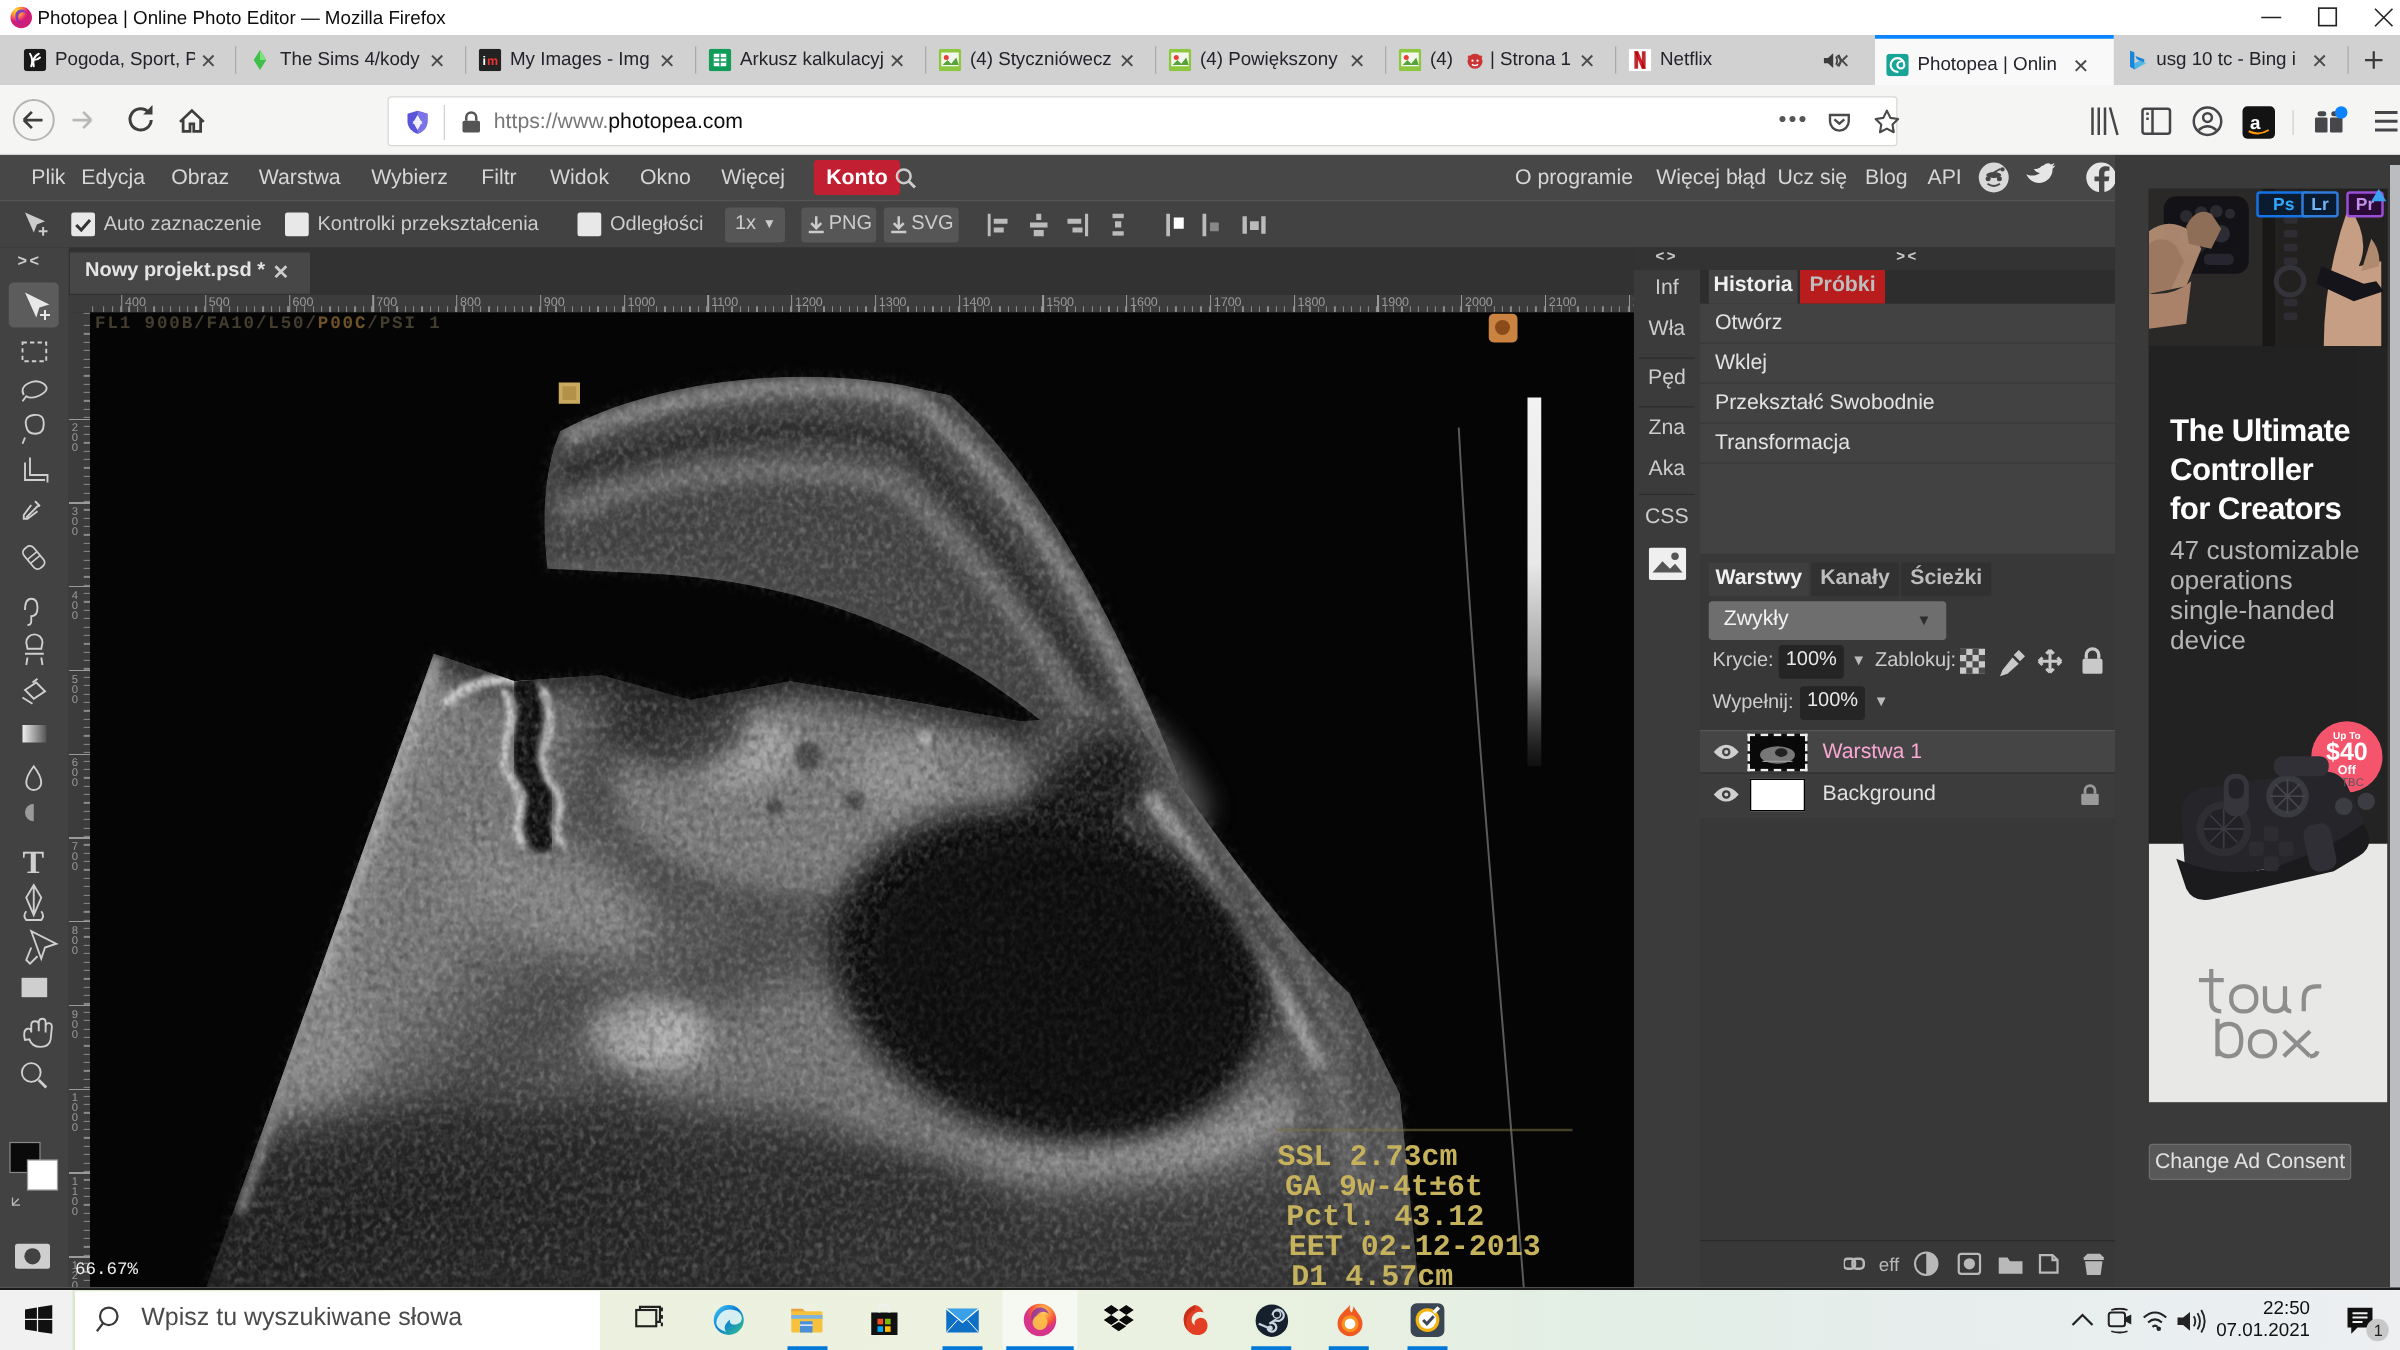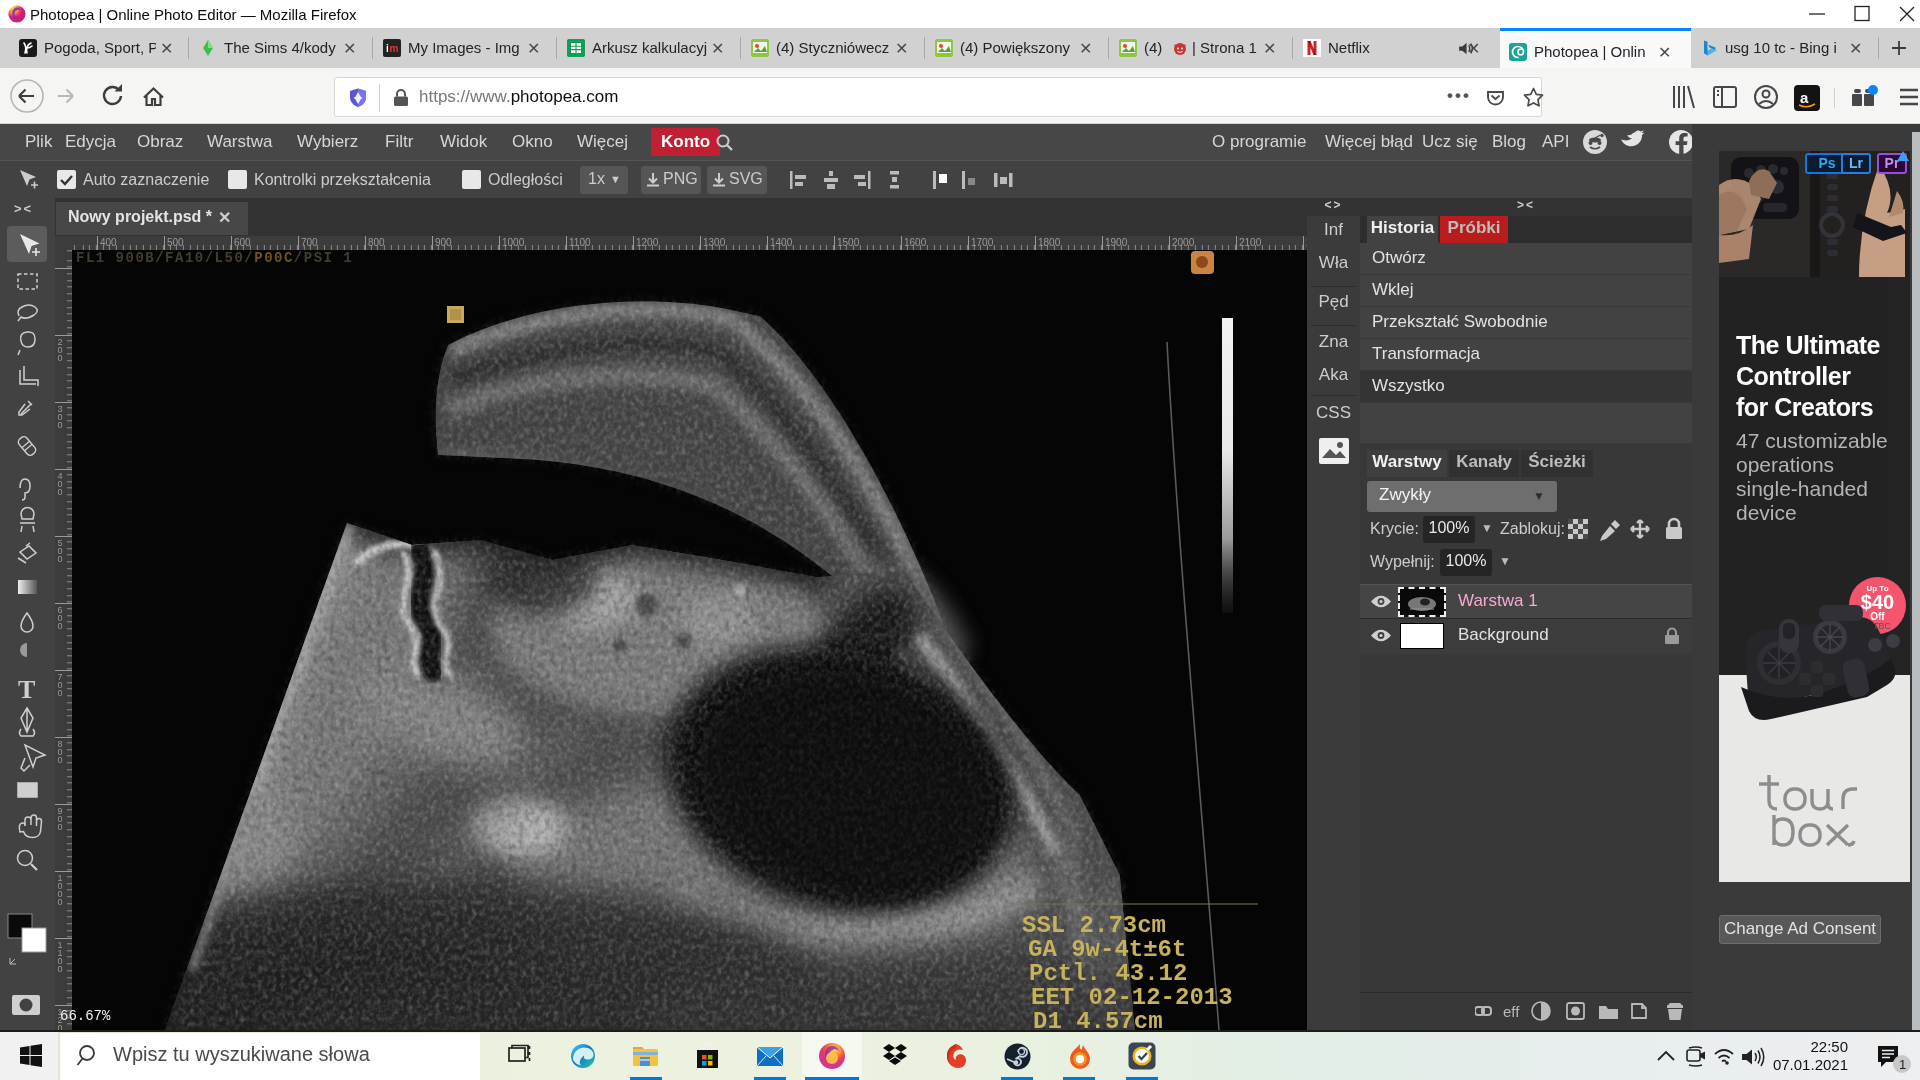--- a/index.html
+++ b/index.html
@@ -11,21 +11,21 @@
 #titlebar { left:0; top:0; width:1920px; height:28px; background:#ffffff; }
 #titlebar .ttxt { left:30px; top:6px; font-size:15px; color:#0c0c0d; }
 #tabbar { left:0; top:28px; width:1920px; height:40px; background:#d1d1d1; }
 .tab { position:absolute; top:0; height:40px; }
 .tab .fav { position:absolute; left:9px; top:11px; width:18px; height:18px; }
 .tab .ttl { position:absolute; left:34px; top:11px; font-size:15px; color:#24222a; white-space:nowrap; overflow:hidden; }
 .tab .cls { position:absolute; top:11px; font-size:16px; color:#4a4a4a; }
 .tabsep { position:absolute; top:9px; width:1px; height:22px; background:#aaaaaa; }
 #activetab { background:#f9f9fa; border-top:3px solid #0a84ff; }
 #navbar { left:0; top:68px; width:1920px; height:56px; background:#f5f5f4; border-bottom:1px solid #d6d6d6; }
-#urlbar { left:310px; top:9px; width:1208px; height:40px; background:#ffffff; border:1px solid #d7d7d6; border-radius:3px;margin-left:24px; }
+#urlbar { left:310px; top:9px; width:1208px; height:40px; background:#ffffff; border:1px solid #d7d7d6; border-radius:3px; }
 
 
 #ppmenu { left:0; top:124px; width:1920px; height:36px; background:#474747; }
 .mitem { position:absolute; top:8px; font-size:17px; color:#d6d6d6; }
 #ppopts { left:0; top:160px; width:1920px; height:38px; background:#424242; border-top:1px solid #555; }
 .otxt { position:absolute; top:10px; font-size:16px; color:#ccc; }
 .cbx { position:absolute; top:9px; width:19px; height:19px; background:#e8e8e8; border-radius:2px; }
 #pparea { left:0; top:198px; width:1692px; height:832px; background:#323232; }
 #doctab { left:56px; top:4px; width:192px; height:33px; background:#474747; color:#e4e4e4; font-size:16px; font-weight:bold; }
 #toolbar { left:0; top:198px; width:55px; height:832px; background:#424242; }
@@ -446,21 +446,20 @@
     <div class="abs" style="left:0;top:0;width:332px;height:18px;background:#333;color:#ccc;font-weight:bold;font-size:12px;text-align:center;letter-spacing:2px">&gt;&lt;</div>
     <div class="abs" style="left:0;top:18px;width:332px;height:27px;background:#2d2d2d">
       <div class="abs" style="left:7px;top:0;width:71px;height:27px;background:#424242;color:#f0f0f0;font-weight:bold;font-size:17px;text-align:center;padding-top:2px">Historia</div>
       <div class="abs" style="left:80px;top:0;width:68px;height:27px;background:#b91c1c;color:#bdbdbd;font-weight:bold;font-size:17px;text-align:center;padding-top:2px">Próbki</div>
     </div>
     <div class="abs" style="left:0;top:45px;width:332px;height:200px;background:#424242">
       <div class="hrow" style="top:0">Otwórz</div>
       <div class="hrow" style="top:32px">Wklej</div>
       <div class="hrow" style="top:64px">Przekształć Swobodnie</div>
       <div class="hrow" style="top:96px">Transformacja</div>
-      <div class="hrow hsel" style="top:128px">Wszystko</div>
     </div>
     <div class="abs" style="left:0;top:252px;width:332px;height:27px;">
       <div class="abs" style="left:7px;top:0;width:80px;height:27px;background:#3f3f3f;color:#f0f0f0;font-weight:bold;font-size:17px;text-align:center;padding-top:2px">Warstwy</div>
       <div class="abs" style="left:89px;top:0;width:70px;height:27px;background:#313131;color:#bdbdbd;font-weight:bold;font-size:17px;text-align:center;padding-top:2px">Kanały</div>
       <div class="abs" style="left:161px;top:0;width:72px;height:27px;background:#313131;color:#bdbdbd;font-weight:bold;font-size:17px;text-align:center;padding-top:2px">Ścieżki</div>
     </div>
     <div class="abs" style="left:7px;top:283px;width:190px;height:31px;background:#6e6e6e;border-radius:3px;color:#f2f2f2;font-size:17px;padding:4px 0 0 12px">Zwykły<span class="abs" style="right:12px;top:8px;font-size:12px;color:#2e2e2e">▼</span></div>
     <div class="abs" style="left:10px;top:322px;color:#ccc;font-size:16px">Krycie:</div>
     <div class="abs" style="left:63px;top:318px;width:52px;height:27px;background:#252525;border-radius:3px;color:#e8e8e8;font-size:16px;text-align:center;padding-top:3px">100%</div>
     <div class="abs" style="left:121px;top:323px;font-size:12px;color:#bbb">▼</div>

